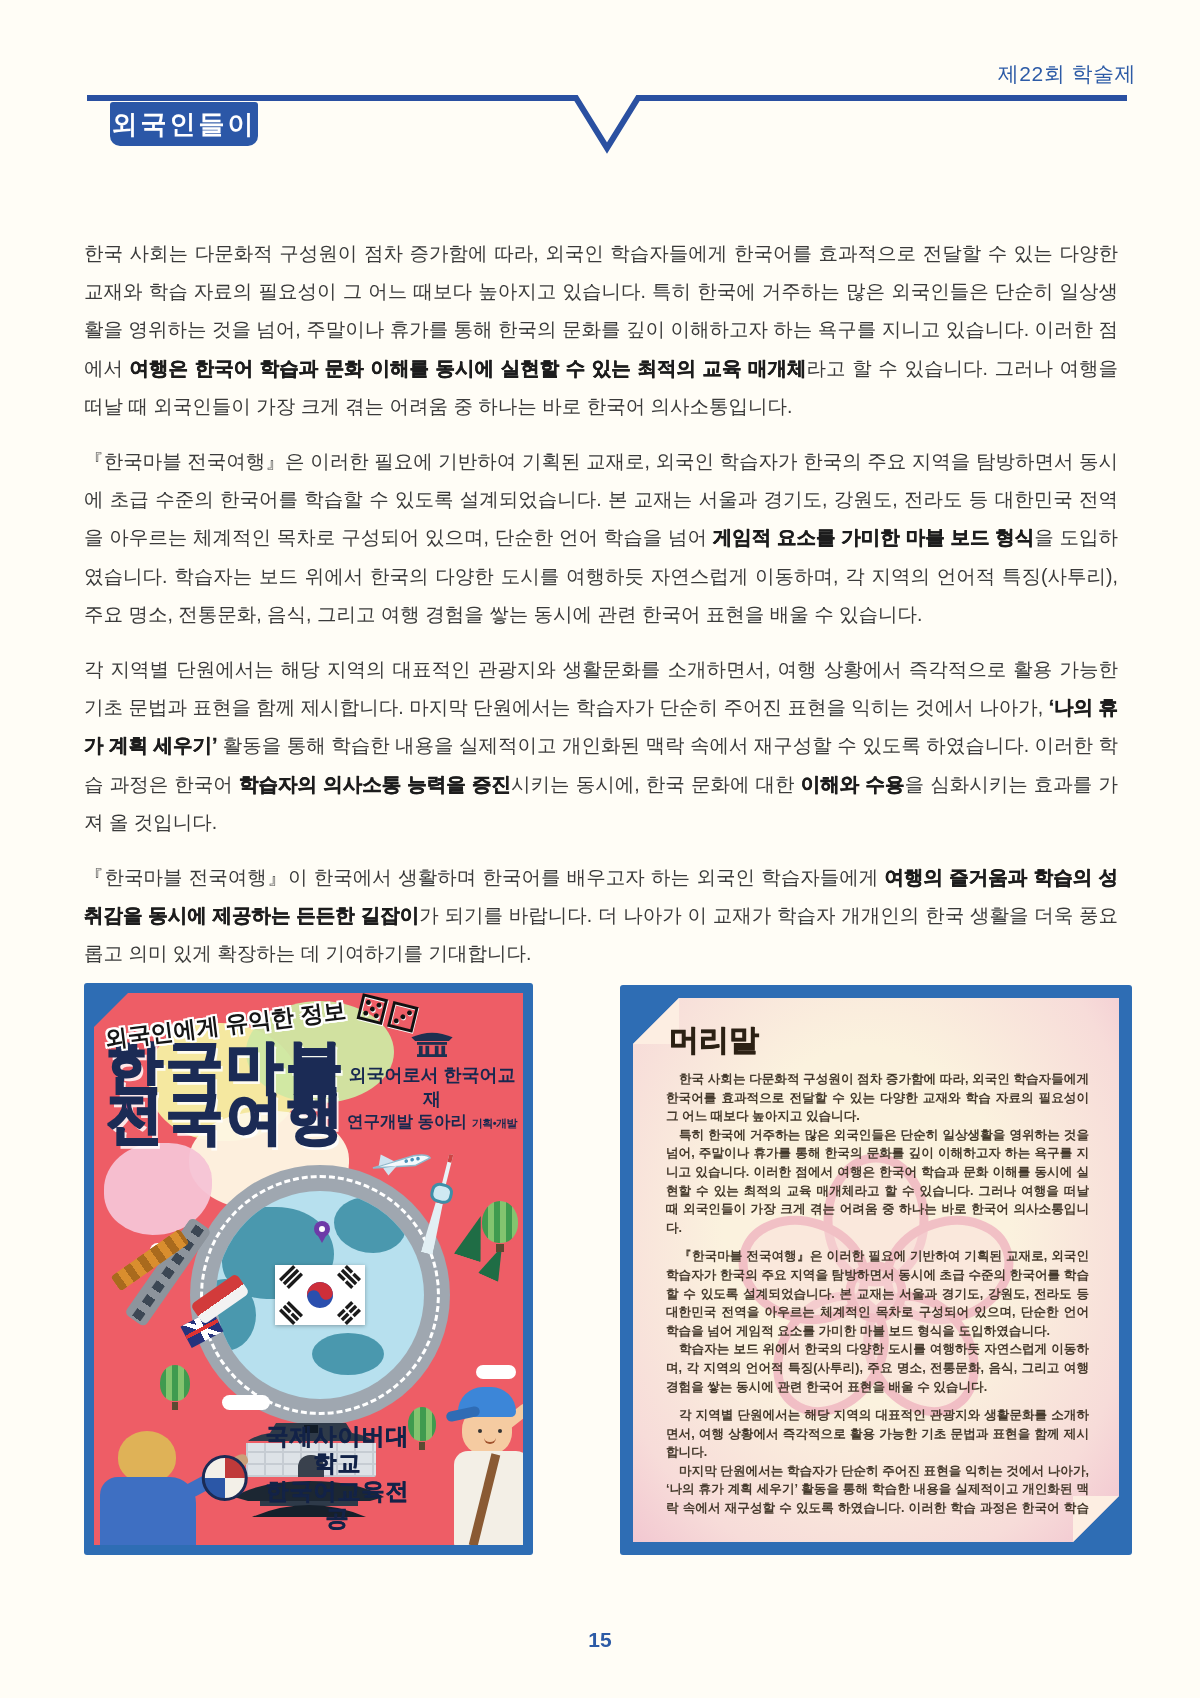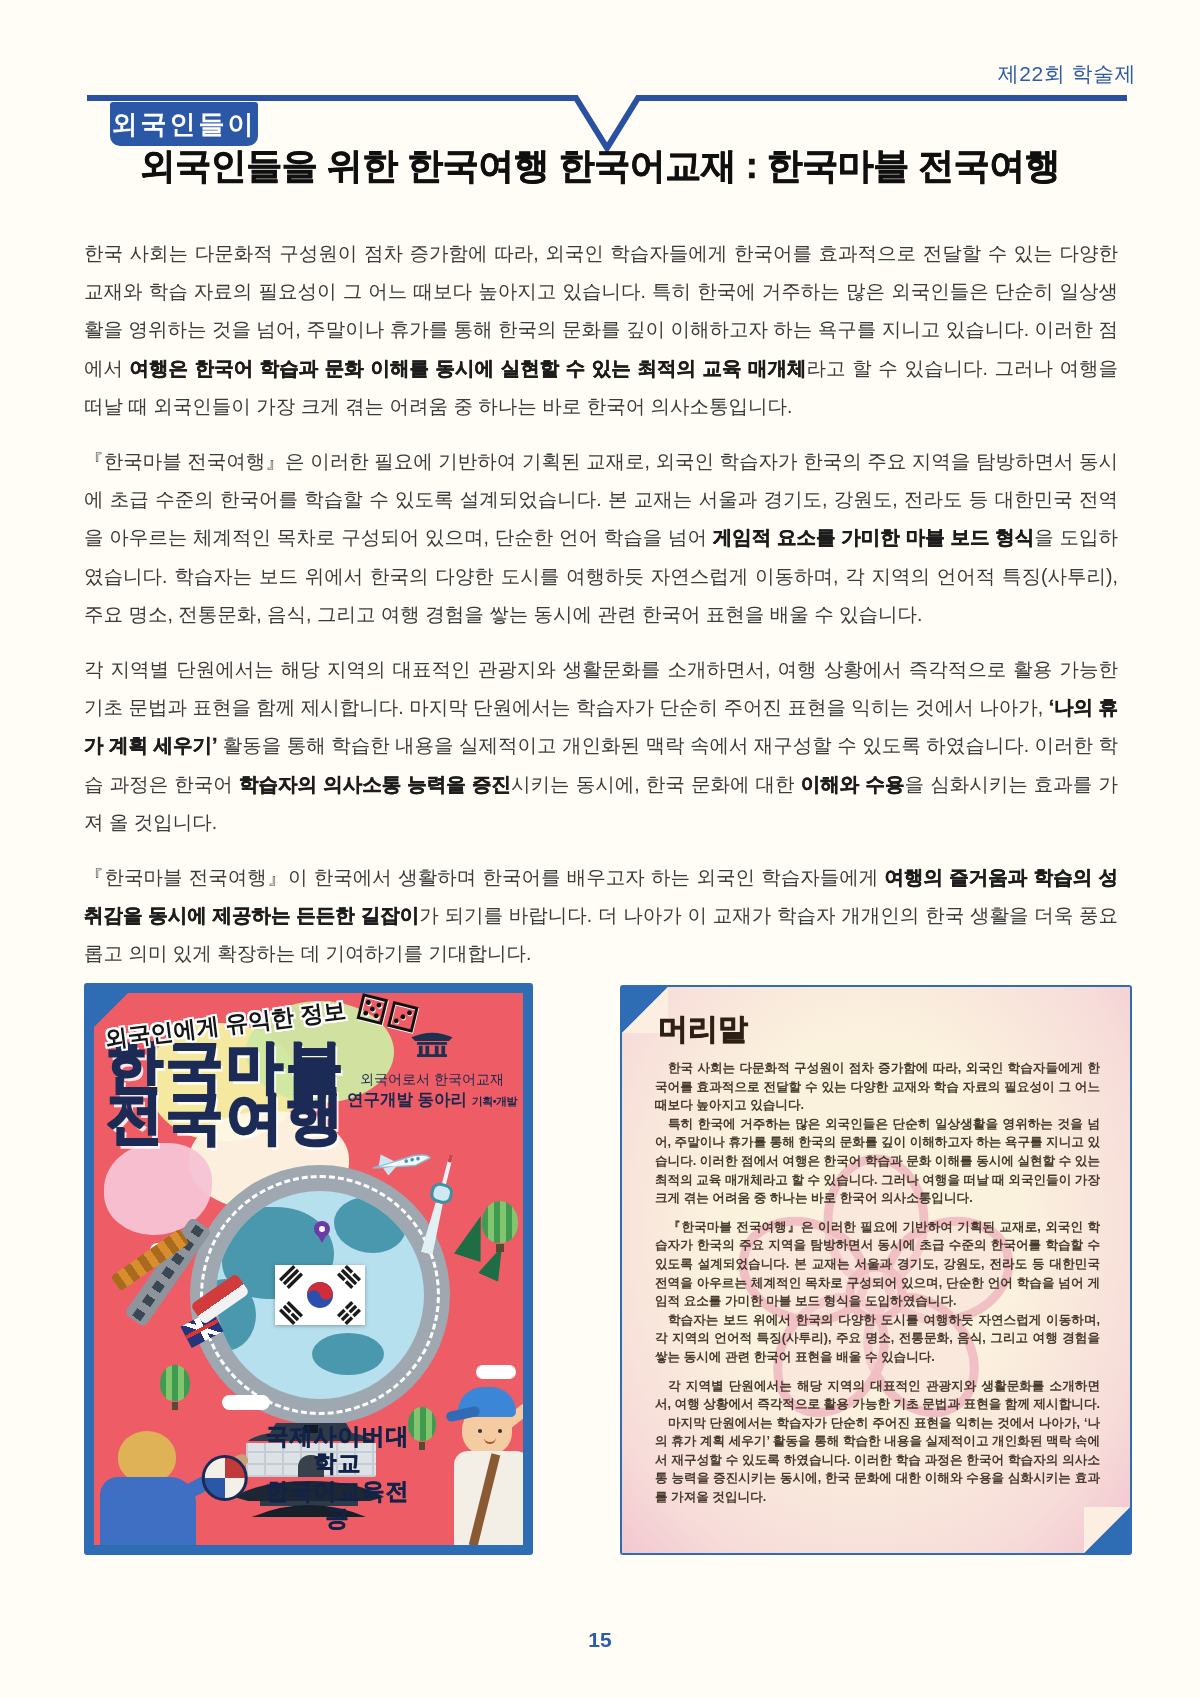--- a/index.html
+++ b/index.html
@@ -45,21 +45,21 @@
     font-size:23px;font-weight:900;color:#151515;z-index:3;white-space:nowrap;
     text-shadow:2px 0 #fff,-2px 0 #fff,0 2px #fff,0 -2px #fff,2px 2px #fff,-2px -2px #fff,2px -2px #fff,-2px 2px #fff}
   .dice{position:absolute;left:262px;top:0px;font-size:36px;color:#111;transform:rotate(14deg);z-index:3;
     text-shadow:1px 1px 0 #fff}
   .cover-title{position:absolute;left:12px;top:46px;z-index:2;line-height:.95}
   .cover-title div{font-size:57px;font-weight:900;letter-spacing:3px;-webkit-text-stroke:2.5px var(--navy);
     text-shadow:3px 4px 0 rgba(255,255,255,.85)}
   .ct1{color:var(--title_blue)}
   .ct2{color:var(--title_pink);margin-top:-3px}
   .publisher{position:absolute;right:2px;top:34px;width:178px;text-align:center;z-index:3;color:#17284f}
-  .publisher .line1{font-size:14px;font-weight:400;margin-top:10px}
+  .publisher .line1{font-size:18px;font-weight:700;margin-top:2px}
   .publisher .line2{font-size:16.5px;font-weight:800}
   .publisher .line2 small{font-size:11px;font-weight:700;letter-spacing:-.5px}
 
   .globe-wrap{position:absolute;left:96px;top:172px;width:260px;height:260px;z-index:2}
   .ring{position:absolute;inset:0;border-radius:50%;background:#9fa7b0}
   .ring-dash{position:absolute;inset:10px;border-radius:50%;border:3px dashed #fff}
   .earth{position:absolute;inset:26px;border-radius:50%;background:#b7e0ee;overflow:hidden}
   .cont{position:absolute;background:#4a98ae}
   .cont.c1{left:6px;top:16px;width:112px;height:92px;border-radius:42% 58% 55% 45%}
   .cont.c2{left:118px;top:6px;width:72px;height:56px;border-radius:50% 40% 50% 60%}
@@ -132,21 +132,21 @@
   .cr-body{left:8px;top:66px;width:76px;height:96px;background:#f3efe6;border-radius:14px 14px 4px 4px}
   .cr-strap{left:34px;top:68px;width:9px;height:94px;background:#8a5a33;transform:rotate(14deg)}
 
   .uni{position:absolute;left:50%;bottom:12px;transform:translateX(-50%);display:flex;align-items:center;gap:12px;z-index:5}
   .uni-emblem{width:46px;height:46px;border-radius:50%;border:3px solid var(--navy);flex:0 0 auto;
     background:conic-gradient(#c03a3a 0 90deg,#f3f0e8 90deg 180deg,#2b57a7 180deg 270deg,#f3f0e8 270deg 360deg)}
   .uni-text{text-align:center;color:var(--uni_navy);font-weight:900;font-size:23px;line-height:1.2;letter-spacing:1px;
     -webkit-text-stroke:0.5px var(--uni_navy)}
 
   
-  .preface-figure{left:620px;top:985px;width:512px;height:570px;padding:2px}
+  .preface-figure{left:620px;top:985px;width:512px;height:570px;padding:13px}
   .parchment{position:relative;width:100%;height:100%;overflow:hidden;
     background:radial-gradient(ellipse at 48% 42%,var(--parchment) 40%,#f7dcd9 78%,var(--parchment_edge) 100%)}
   .fold{position:absolute;width:46px;height:46px}
   .fold-tl-cut{top:0;left:0;background:var(--frame);clip-path:polygon(0 0,100% 0,0 100%)}
   .fold-tl-flap{top:0;left:0;background:#fdeee2;clip-path:polygon(100% 0,0 100%,100% 100%);
     filter:drop-shadow(-2px -2px 2px rgba(0,0,0,.25))}
   .fold-br-cut{bottom:0;right:0;background:var(--frame);clip-path:polygon(100% 100%,0 100%,100% 0)}
   .fold-br-flap{bottom:0;right:0;background:#fdeee2;clip-path:polygon(0 0,0 100%,100% 0);
     filter:drop-shadow(2px 2px 2px rgba(0,0,0,.25))}
   .flower{position:absolute;left:50%;top:54%;transform:translate(-50%,-50%);opacity:.5}
@@ -163,21 +163,20 @@
 </head>
 <body>
 
 <div class="page">
 
   <div class="journal-label">제22회 학술제</div>
   <svg class="header-rule" viewBox="0 0 1046 64">
     <polyline points="3,4 492,4 523,54 554,4 1043,4" fill="none" stroke="#2a50a1" stroke-width="6"></polyline>
   </svg>
   <div class="award-badge">외국인들이</div>
-  <h1 class="doc-title">외국인들을 위한 한국여행 한국어교재 : 한국마블 전국여행</h1>
 
   <div class="body-text">
     <p><span>한국 사회는 다문화적 구성원이 점차 증가함에 따라, 외국인 학습자들에게 한국어를 효과적으로 전달할 수 있는 다양한 교재와 학습 자료의 필요성이 그 어느 때보다 높아지고 있습니다. 특히 한국에 거주하는 많은 외국인들은 단순히 일상생활을 영위하는 것을 넘어, 주말이나 휴가를 통해 한국의 문화를 깊이 이해하고자 하는 욕구를 지니고 있습니다. 이러한 점에서 </span><b>여행은 한국어 학습과 문화 이해를 동시에 실현할 수 있는 최적의 교육 매개체</b><span>라고 할 수 있습니다. 그러나 여행을 떠날 때 외국인들이 가장 크게 겪는 어려움 중 하나는 바로 한국어 의사소통입니다.</span></p>
     <p><span>『한국마블 전국여행』은 이러한 필요에 기반하여 기획된 교재로, 외국인 학습자가 한국의 주요 지역을 탐방하면서 동시에 초급 수준의 한국어를 학습할 수 있도록 설계되었습니다. 본 교재는 서울과 경기도, 강원도, 전라도 등 대한민국 전역을 아우르는 체계적인 목차로 구성되어 있으며, 단순한 언어 학습을 넘어 </span><b>게임적 요소를 가미한 마블 보드 형식</b><span>을 도입하였습니다. 학습자는 보드 위에서 한국의 다양한 도시를 여행하듯 자연스럽게 이동하며, 각 지역의 언어적 특징(사투리), 주요 명소, 전통문화, 음식, 그리고 여행 경험을 쌓는 동시에 관련 한국어 표현을 배울 수 있습니다.</span></p>
     <p><span>각 지역별 단원에서는 해당 지역의 대표적인 관광지와 생활문화를 소개하면서, 여행 상황에서 즉각적으로 활용 가능한 기초 문법과 표현을 함께 제시합니다. 마지막 단원에서는 학습자가 단순히 주어진 표현을 익히는 것에서 나아가, </span><b>‘나의 휴가 계획 세우기’</b><span> 활동을 통해 학습한 내용을 실제적이고 개인화된 맥락 속에서 재구성할 수 있도록 하였습니다. 이러한 학습 과정은 한국어 </span><b>학습자의 의사소통 능력을 증진</b><span>시키는 동시에, 한국 문화에 대한 </span><b>이해와 수용</b><span>을 심화시키는 효과를 가져 올 것입니다.</span></p>
     <p><span>『한국마블 전국여행』이 한국에서 생활하며 한국어를 배우고자 하는 외국인 학습자들에게 </span><b>여행의 즐거움과 학습의 성취감을 동시에 제공하는 든든한 길잡이</b><span>가 되기를 바랍니다. 더 나아가 이 교재가 학습자 개개인의 한국 생활을 더욱 풍요롭고 의미 있게 확장하는 데 기여하기를 기대합니다.</span></p>
   </div>
 
   <div class="figure cover-figure">
     <div class="cover-art">

